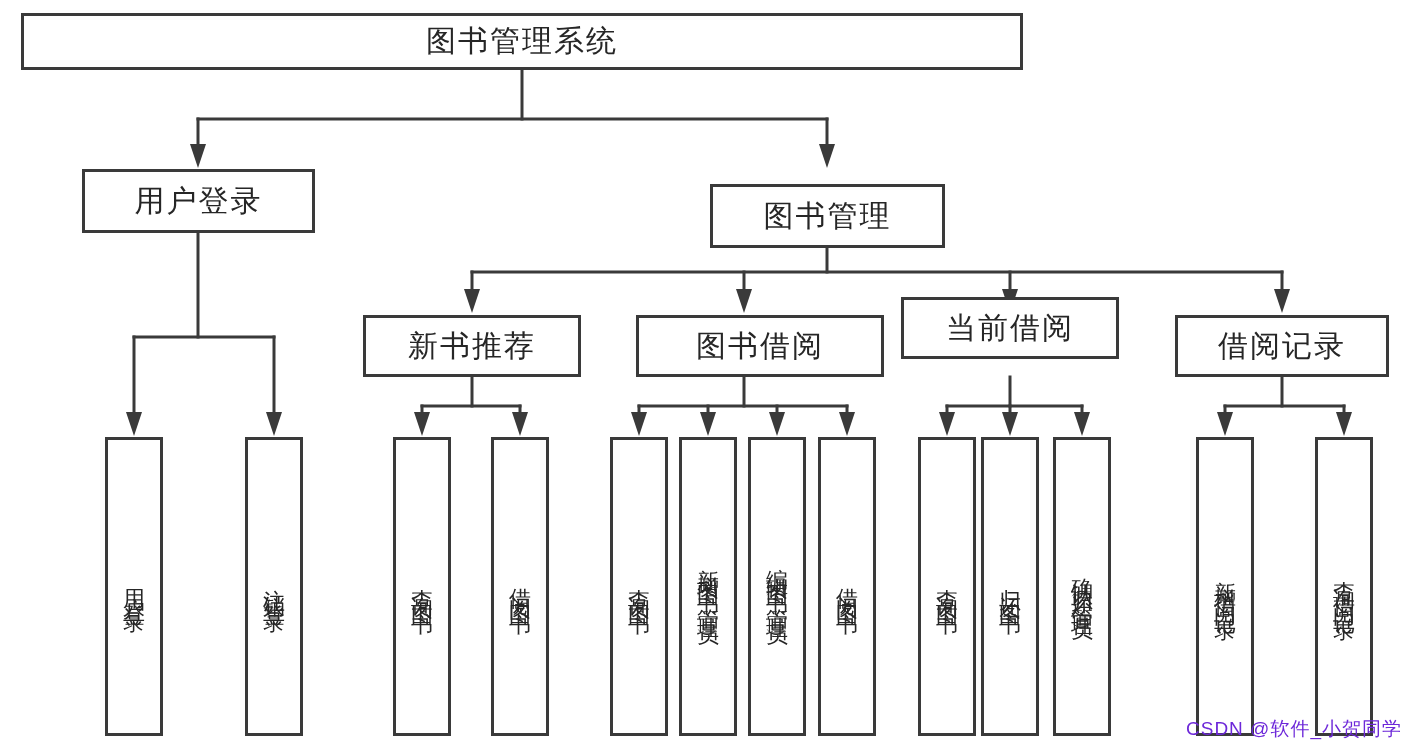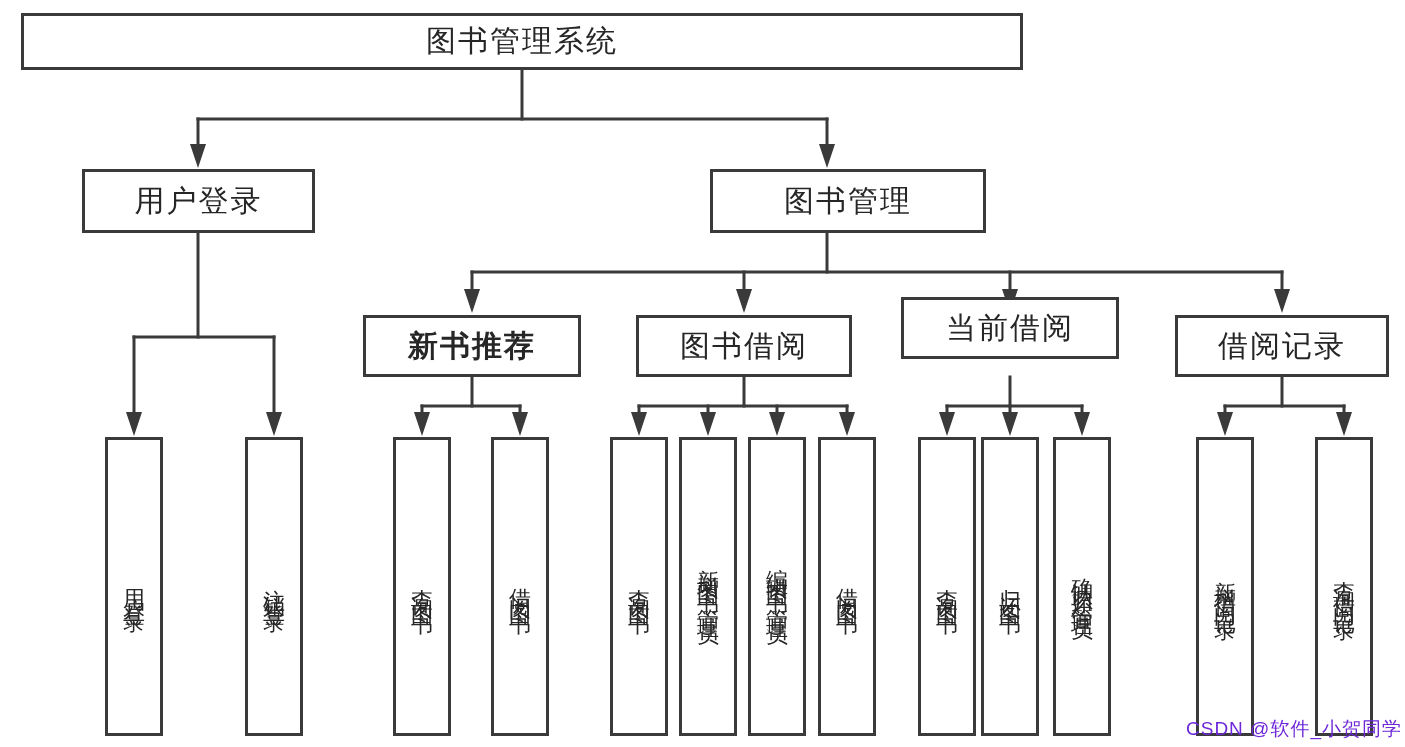--- a/index.html
+++ b/index.html
@@ -98,24 +98,24 @@
       <polygon points="1002,412 1018,412 1010,436"></polygon>
       <polygon points="1074,412 1090,412 1082,436"></polygon>
       <polygon points="1217,412 1233,412 1225,436"></polygon>
       <polygon points="1336,412 1352,412 1344,436"></polygon>
     </g>
   </svg>
 
   <div class="box" style="left:21px;top:13px;width:1002px;height:57px;">图书管理系统</div>
 
   <div class="box" style="left:82px;top:169px;width:233px;height:64px;">用户登录</div>
-  <div class="box" style="left:710px;top:169px;width:276px;height:64px;">图书管理</div>
+  <div class="box" style="left:710px;top:184px;width:235px;height:64px;">图书管理</div>
 
-  <div class="box" style="left:363px;top:315px;width:218px;height:62px;font-weight:bold;">新书推荐</div>
-  <div class="box" style="left:636px;top:315px;width:216px;height:62px;">图书借阅</div>
+  <div class="box" style="left:363px;top:315px;width:218px;height:62px;">新书推荐</div>
+  <div class="box" style="left:636px;top:315px;width:248px;height:62px;">图书借阅</div>
   <div class="box" style="left:901px;top:297px;width:218px;height:62px;">当前借阅</div>
   <div class="box" style="left:1175px;top:315px;width:214px;height:62px;">借阅记录</div>
 
   <div class="vbox" style="left:105px;top:437px;width:58px;height:299px;">
     <span class="vtext">用户登录</span>
   </div>
   <div class="vbox" style="left:245px;top:437px;width:58px;height:299px;">
     <span class="vtext">注销登录</span>
   </div>
 

